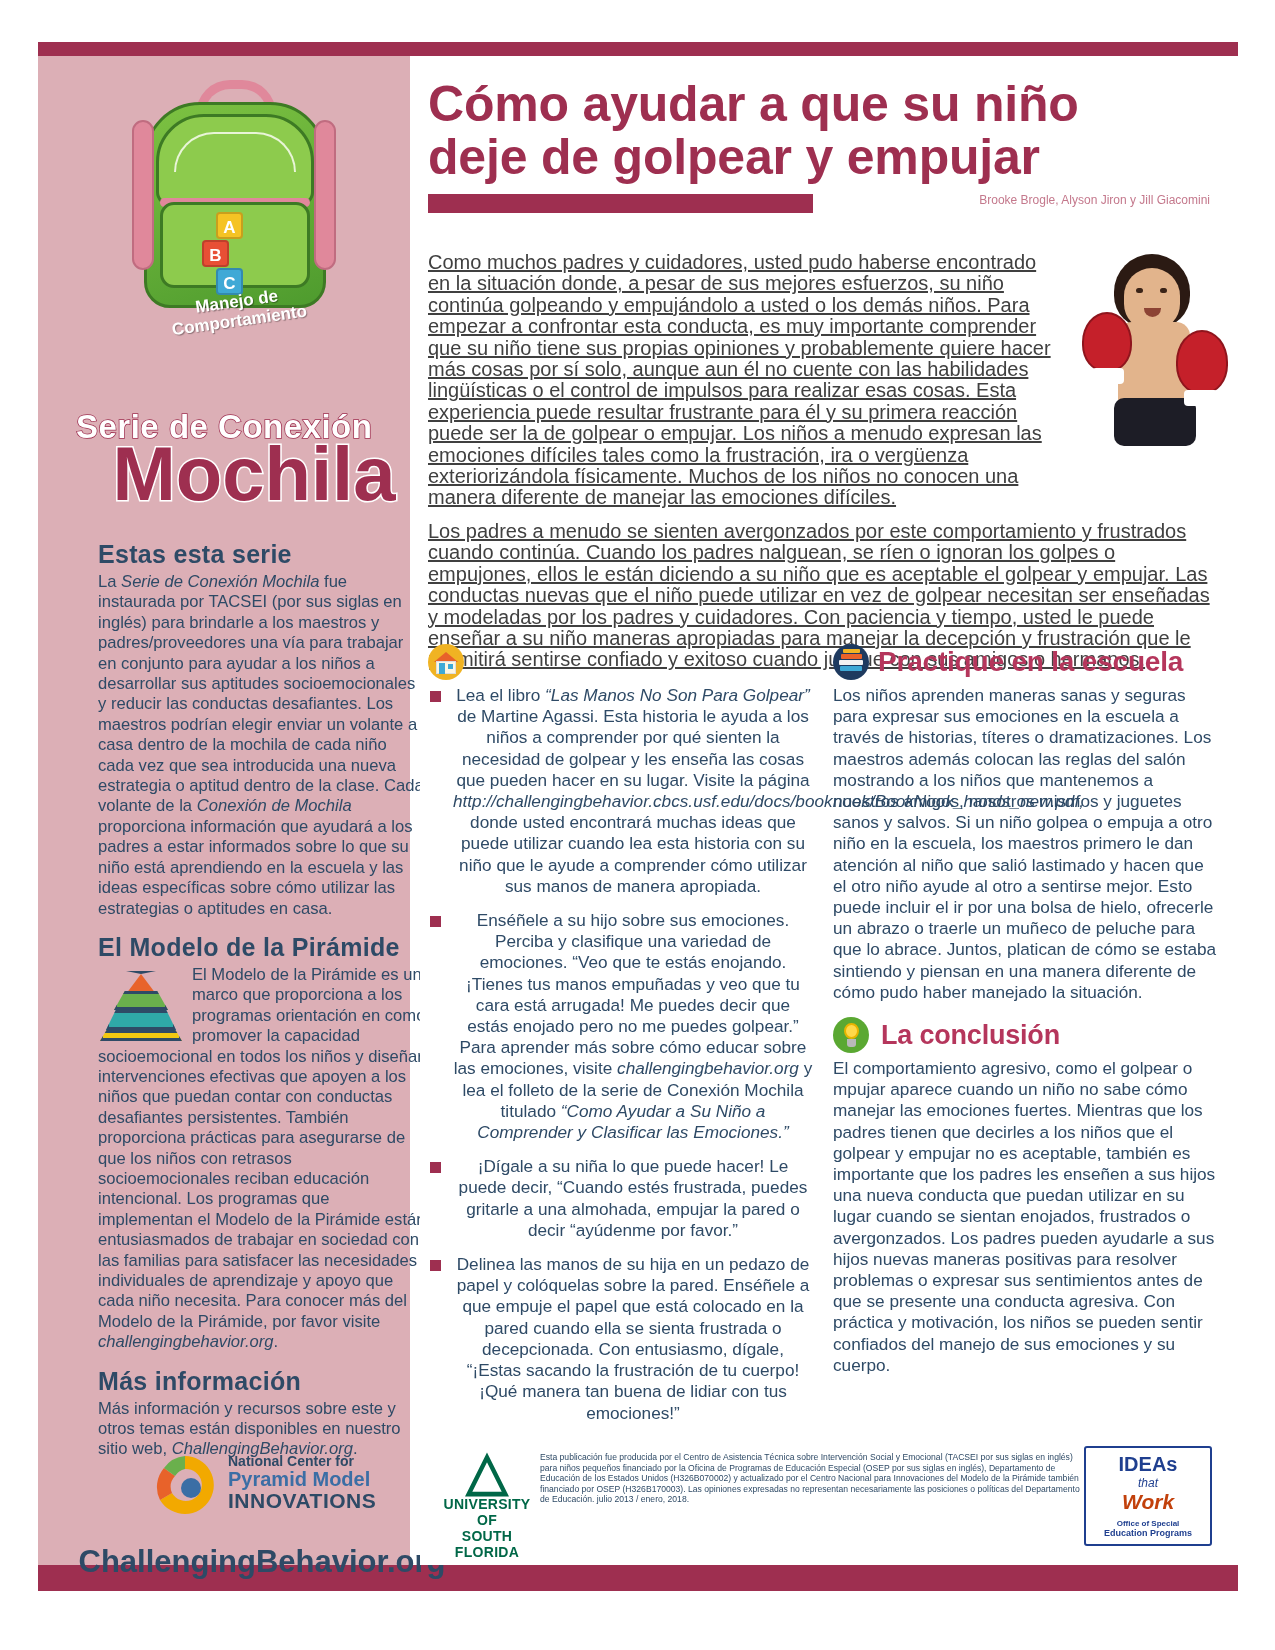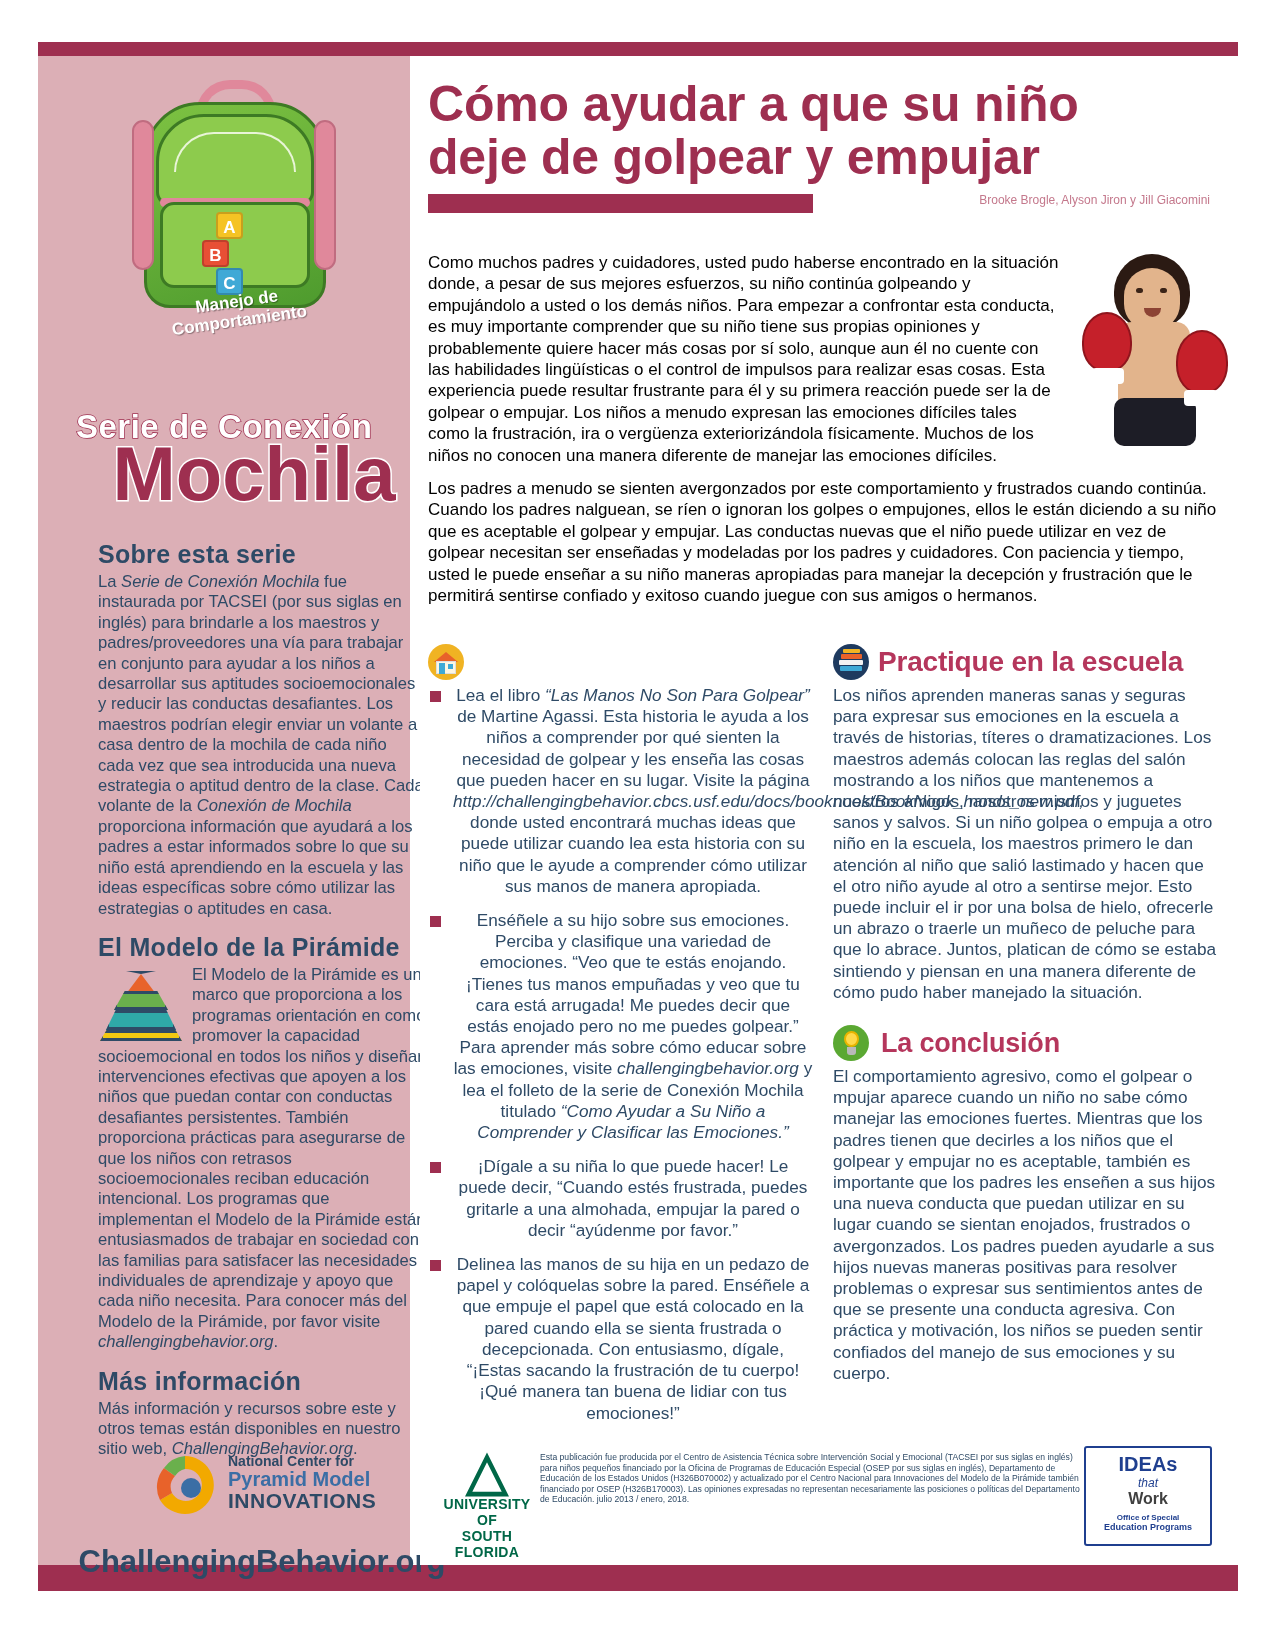--- a/index.html
+++ b/index.html
@@ -253,24 +253,25 @@
     font-size: 12px;
     color: #c4788c;
   }
 
   
   .intro {
     position: absolute; left: 8px; top: 196px;
     width: 790px;
   }
   .intro p {
-    font-size: 17px;
+    font-size: 20px;
     line-height: 21.4px;
-    color: #000000;
+    color: #404040;
     margin-bottom: 12px;
+    text-decoration: underline;
   }
   .intro p.narrow { width: 632px; }
   .boxer {
     position: absolute; right: 2px; top: 196px;
     width: 156px; height: 220px;
     overflow: hidden;
   }
   .bx-head {
     position: absolute; left: 34px; top: 2px;
     width: 76px; height: 74px;
@@ -447,21 +448,21 @@
   .ideas {
     position: absolute; left: 664px; top: 16px;
     width: 128px; height: 100px;
     border: 2px solid #1f3f8f;
     border-radius: 3px;
     text-align: center;
     padding-top: 5px;
   }
   .ideas-1 { font-size: 20px; font-weight: bold; color: #1f3f8f; }
   .ideas-2 { font-size: 12px; font-style: italic; color: #1f3f8f; }
-  .ideas-3 { font-size: 16px; font-weight: bold; color: #404040; }
+  .ideas-3 { font-size: 21px; font-weight: bold; color: #c2410c; font-style: italic; }
   .ideas-4 { font-size: 8px; font-weight: bold; color: #1f3f8f; margin-top:5px;}
   .ideas-5 { font-size: 9px; font-weight: bold; color: #1f3f8f; }
 </style>
 </head>
 <body>
 
 <div class="page">
 
   <div class="bar-top"></div>
   <div class="bar-bottom"></div>
@@ -484,21 +485,21 @@
           <div>Manejo de</div>
           <div>Comportamiento</div>
         </div>
       </div>
     </div>
 
     <div class="series-title">Serie de Conexión</div>
     <div class="series-main">Mochila</div>
 
     <div class="sb-content">
-      <h2 class="sb-h2 first">Sobre esta serie</h2>
+      <h2 class="sb-h2 first">Estas esta serie</h2>
       <p class="sb-p"><span>La </span><i>Serie de Conexión Mochila</i><span> fue instaurada por TACSEI (por sus siglas en inglés) para brindarle a los maestros y padres/proveedores una vía para trabajar en conjunto para ayudar a los niños a desarrollar sus aptitudes socioemocionales y reducir las conductas desafiantes. Los maestros podrían elegir enviar un volante a casa dentro de la mochila de cada niño cada vez que sea introducida una nueva estrategia o aptitud dentro de la clase. Cada volante de la </span><i>Conexión de Mochila</i><span> proporciona información que ayudará a los padres a estar informados sobre lo que su niño está aprendiendo en la escuela y las ideas específicas sobre cómo utilizar las estrategias o aptitudes en casa.</span></p>
 
       <h2 class="sb-h2">El Modelo de la Pirámide</h2>
       <p class="sb-p">
         <span class="pyr-float">
           <span class="pyr-l pyr1"></span>
           <span class="pyr-l pyr2"></span>
           <span class="pyr-l pyr3"></span>
           <span class="pyr-l pyr4"></span>
         </span><span>El Modelo de la Pirámide es un marco que proporciona a los programas orientación en como promover la capacidad socioemocional en todos los niños y diseñar intervenciones efectivas que apoyen a los niños que puedan contar con conductas desafiantes persistentes. También proporciona prácticas para asegurarse de que los niños con retrasos socioemocionales reciban educación intencional. Los programas que implementan el Modelo de la Pirámide están entusiasmados de trabajar en sociedad con las familias para satisfacer las necesidades individuales de aprendizaje y apoyo que cada niño necesita. Para conocer más del Modelo de la Pirámide, por favor visite </span><i>challengingbehavior.org</i><span>.</span>
@@ -575,21 +576,21 @@
           <span class="sec-icon icon-books">
             <span class="bk b1"></span>
             <span class="bk b2"></span>
             <span class="bk b3"></span>
             <span class="bk b4"></span>
           </span>
           <span class="sec-title">Practique en la escuela</span>
         </div>
         <p class="body-p">Los niños aprenden maneras sanas y seguras para expresar sus emociones en la escuela a través de historias, títeres o dramatizaciones. Los maestros además colocan las reglas del salón mostrando a los niños que mantenemos a nuestros amigos, nosotros mismos y juguetes sanos y salvos. Si un niño golpea o empuja a otro niño en la escuela, los maestros primero le dan atención al niño que salió lastimado y hacen que el otro niño ayude al otro a sentirse mejor. Esto puede incluir el ir por una bolsa de hielo, ofrecerle un abrazo o traerle un muñeco de peluche para que lo abrace. Juntos, platican de cómo se estaba sintiendo y piensan en una manera diferente de cómo pudo haber manejado la situación.</p>
 
-        <div class="sec-head" style="margin-top:22px;gap:12px;">
+        <div class="sec-head" style="margin-top:14px;gap:12px;">
           <span class="sec-icon icon-bulb">
             <span class="glass"></span>
             <span class="base"></span>
           </span>
           <span class="sec-title small">La conclusión</span>
         </div>
         <p class="body-p">El comportamiento agresivo, como el golpear o mpujar aparece cuando un niño no sabe cómo manejar las emociones fuertes. Mientras que los padres tienen que decirles a los niños que el golpear y empujar no es aceptable, también es importante que los padres les enseñen a sus hijos una nueva conducta que puedan utilizar en su lugar cuando se sientan enojados, frustrados o avergonzados. Los padres pueden ayudarle a sus hijos nuevas maneras positivas para resolver problemas o expresar sus sentimientos antes de que se presente una conducta agresiva. Con práctica y motivación, los niños se pueden sentir confiados del manejo de sus emociones y su cuerpo.</p>
       </div>
     </div>
   </main>

